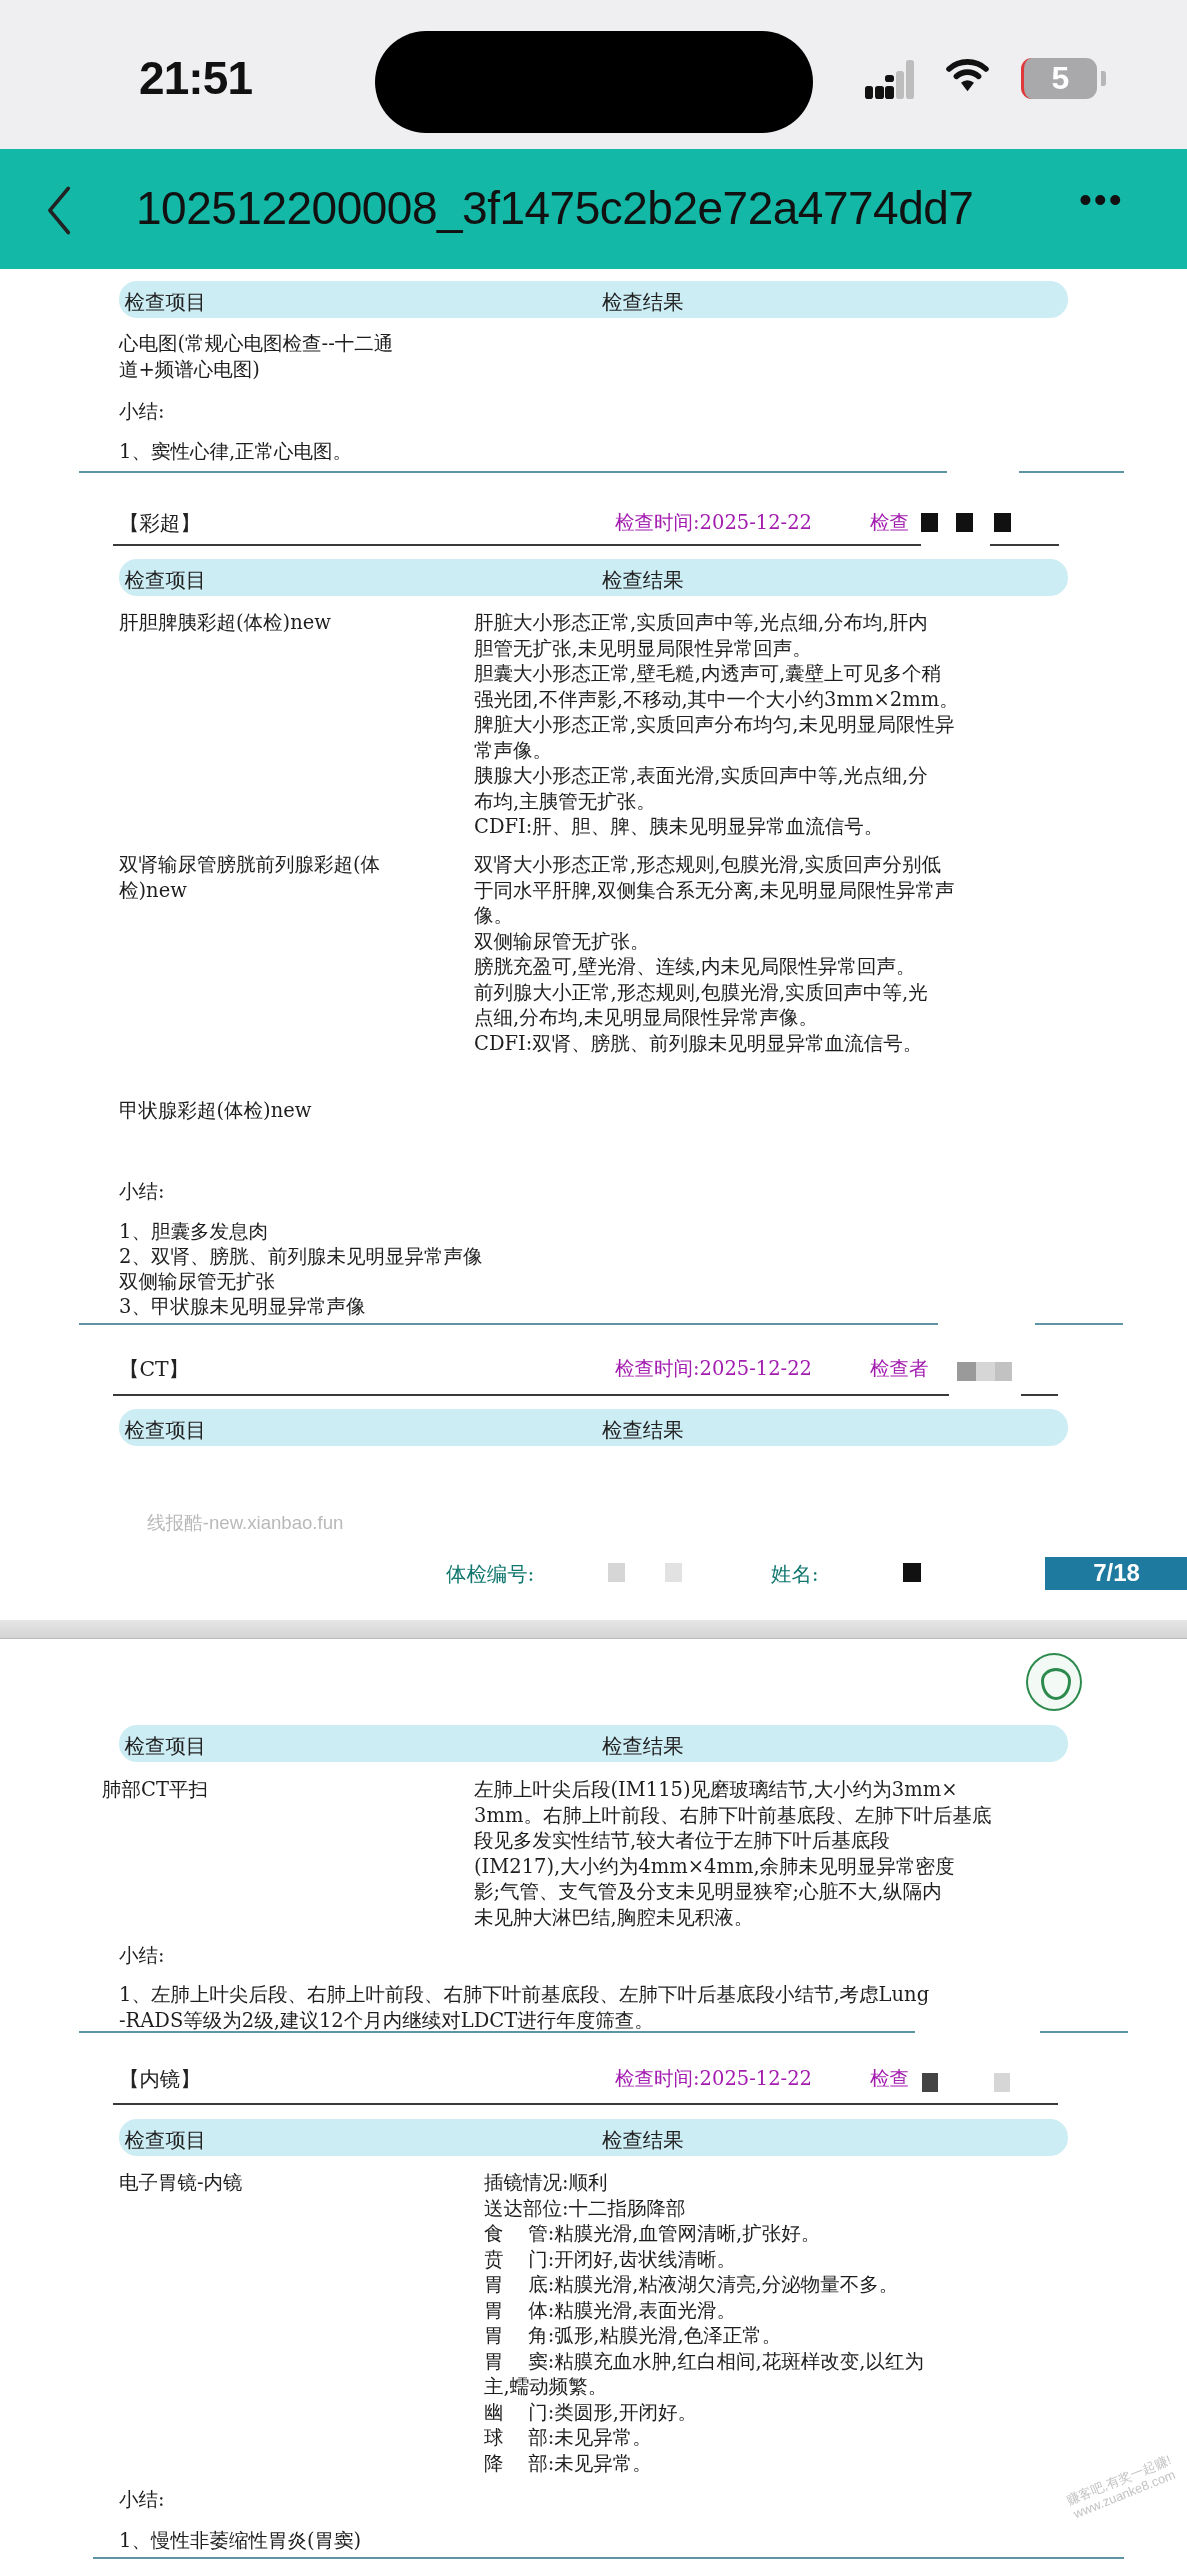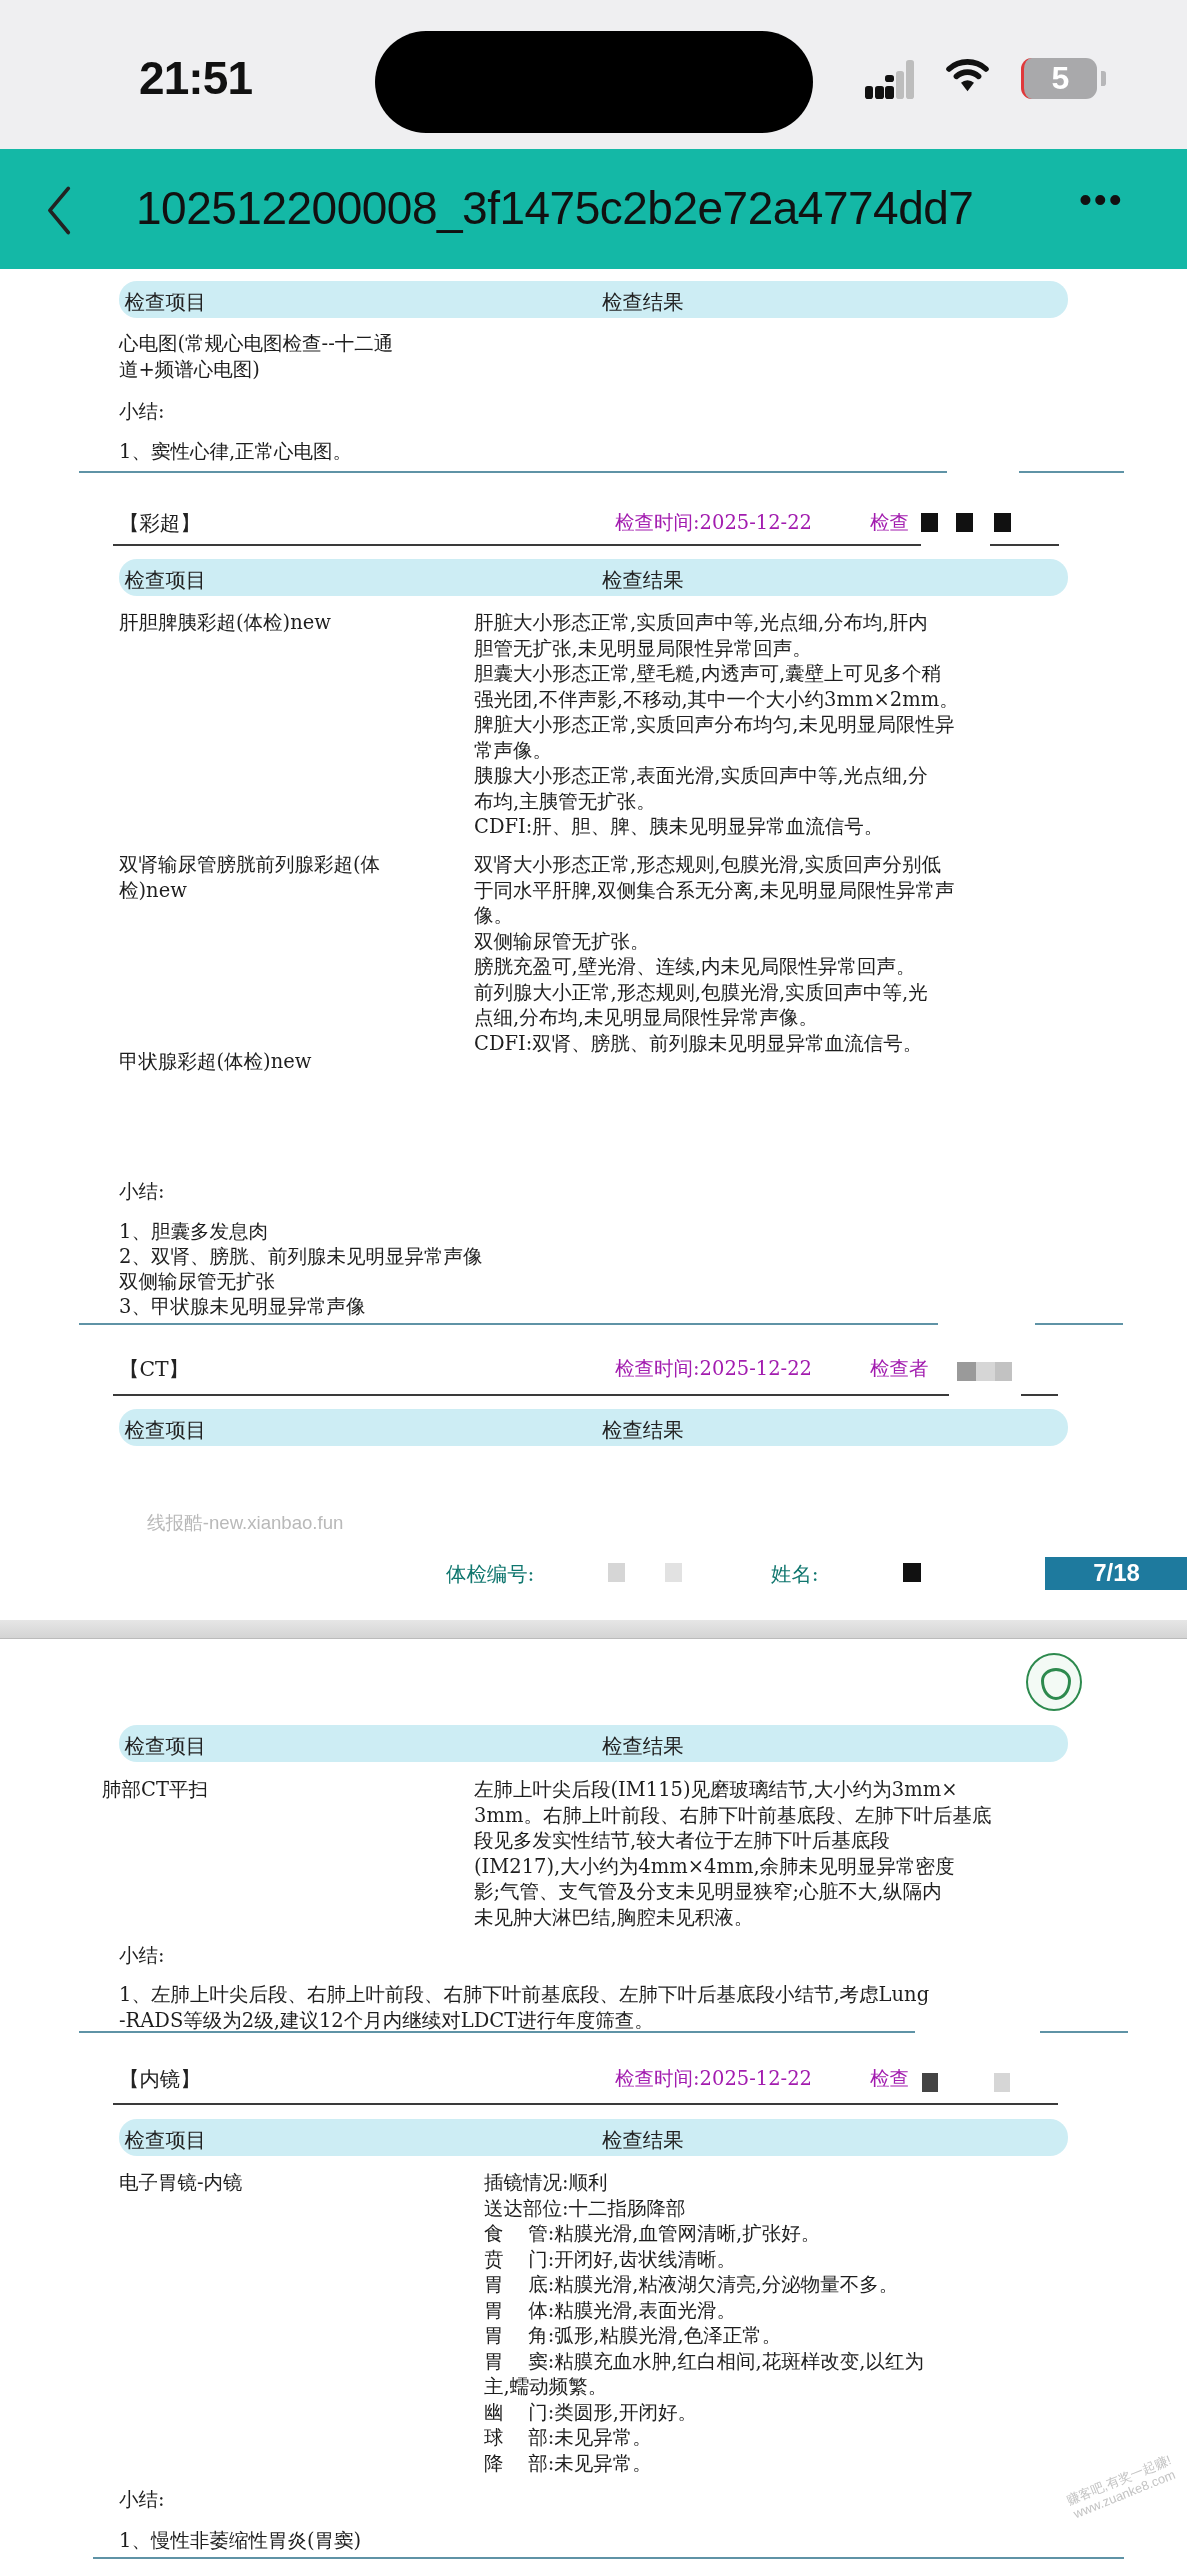--- a/index.html
+++ b/index.html
@@ -125,21 +125,21 @@
 于同水平肝脾,双侧集合系无分离,未见明显局限性异常声
 像。
 双侧输尿管无扩张。
 膀胱充盈可,壁光滑、连续,内未见局限性异常回声。
 前列腺大小正常,形态规则,包膜光滑,实质回声中等,光
 点细,分布均,未见明显局限性异常声像。
 CDFI:双肾、膀胱、前列腺未见明显异常血流信号。</div>
   <div class="el txt" style="left:119px;top:583px;width:344px">双肾输尿管膀胱前列腺彩超(体
 检)new</div>
 
-  <div class="el txt" style="left:119px;top:780px;width:344px">甲状腺彩超(体检)new</div>
+  <div class="el txt" style="left:119px;top:829px;width:344px">甲状腺彩超(体检)new</div>
 
   <div class="el txt" style="left:119px;top:910px">小结:</div>
   <div class="el txt" style="left:119px;top:950px">1、胆囊多发息肉</div>
   <div class="el txt" style="left:119px;top:975px">2、双肾、膀胱、前列腺未见明显异常声像</div>
   <div class="el txt" style="left:119px;top:1000px">双侧输尿管无扩张</div>
   <div class="el txt" style="left:119px;top:1025px">3、甲状腺未见明显异常声像</div>
   <div class="teal-rule" style="left:79px;top:1054px;width:859px"></div>
   <div class="teal-rule" style="left:1035px;top:1054px;width:88px"></div>
 
   <div class="sec-head" style="left:119px;top:1086px">【CT】</div>

